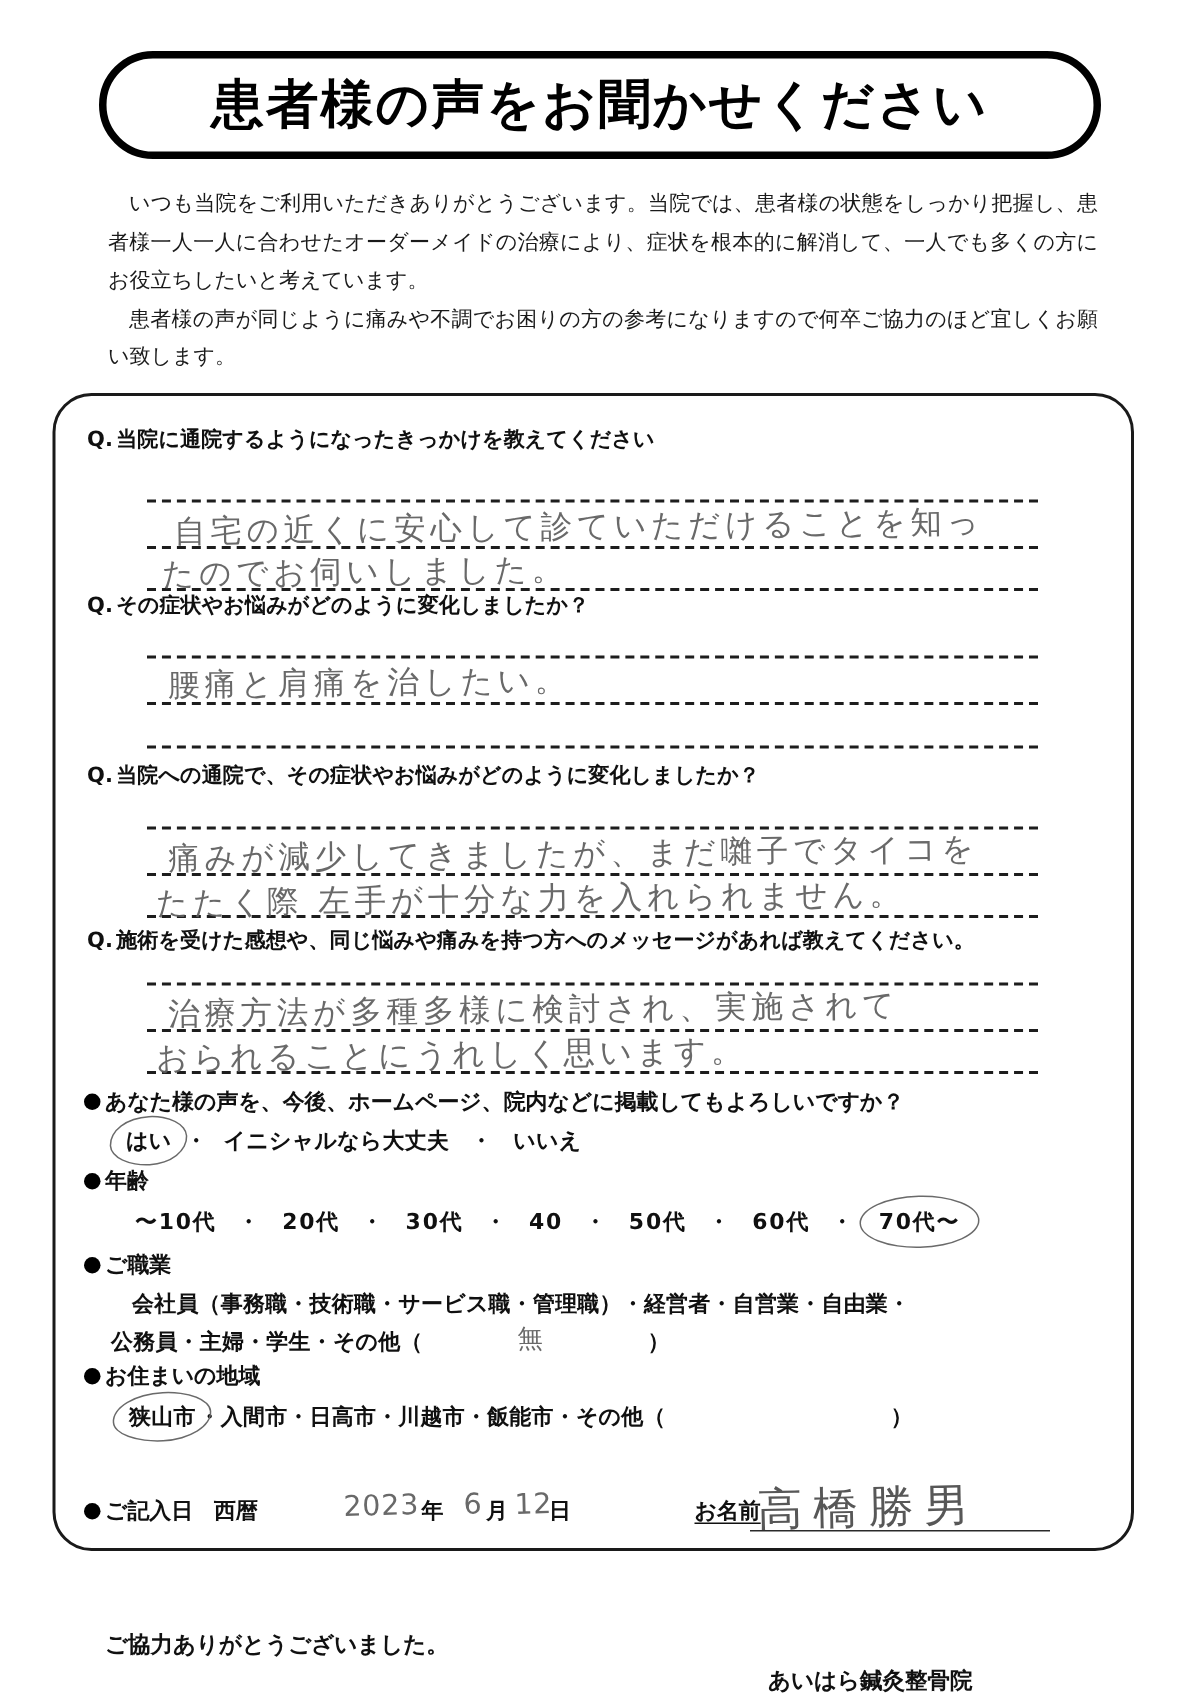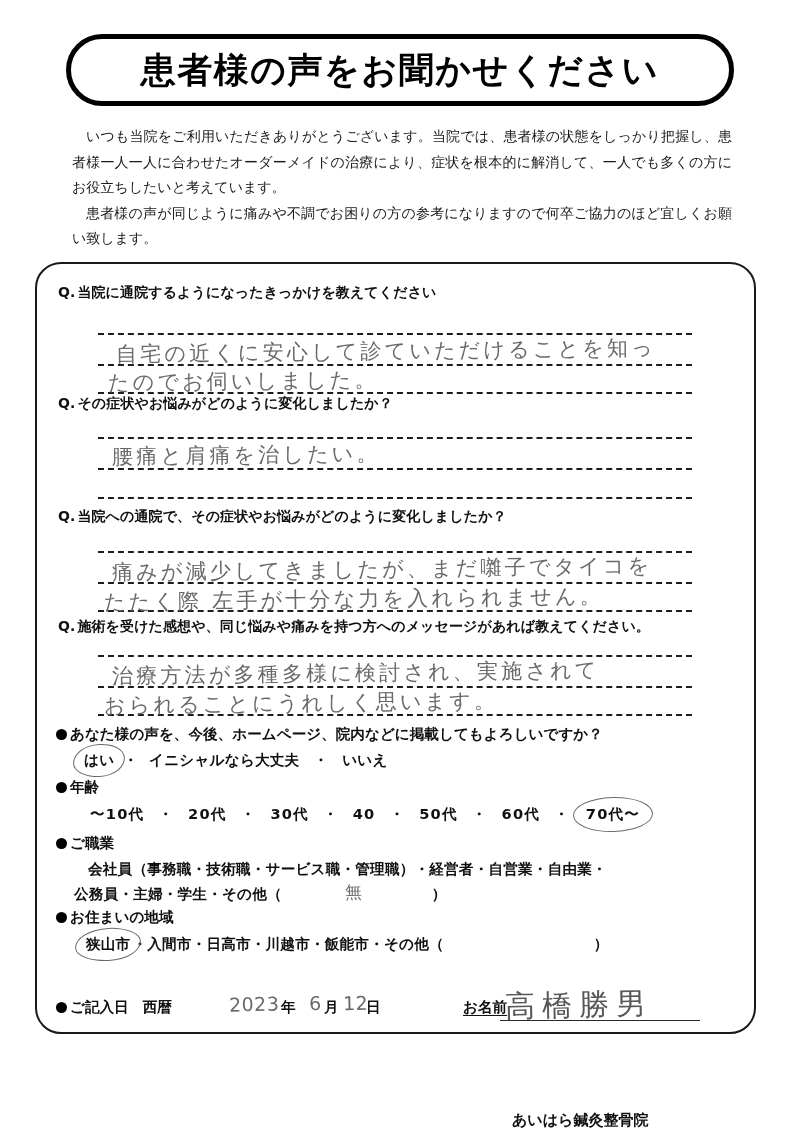--- a/index.html
+++ b/index.html
@@ -307,15 +307,16 @@
   <div class="date-row" style="left:281px; top:998px;">年</div>
   <div class="hand date" style="left:309px; top:992px;">6</div>
   <div class="date-row" style="left:324px; top:998px;">月</div>
   <div class="hand date" style="left:343px; top:992px;">12</div>
   <div class="date-row" style="left:366px; top:998px;">日</div>
 
   <div class="name-label" style="left:444px; top:998px;">お名前</div>
   <div class="name-line" style="left:500px; top:1020px; width:200px;"></div>
   <div class="hand sig" style="left:505px; top:985px;">高橋勝男</div>
 
+  <div class="footer-left" style="left:70px; top:1087px;">ご協力ありがとうございました。</div>
   <div class="footer-right" style="left:512px; top:1087px;margin-top:24px;">あいはら鍼灸整骨院</div>
 
 </div>
 
 </body></html>

